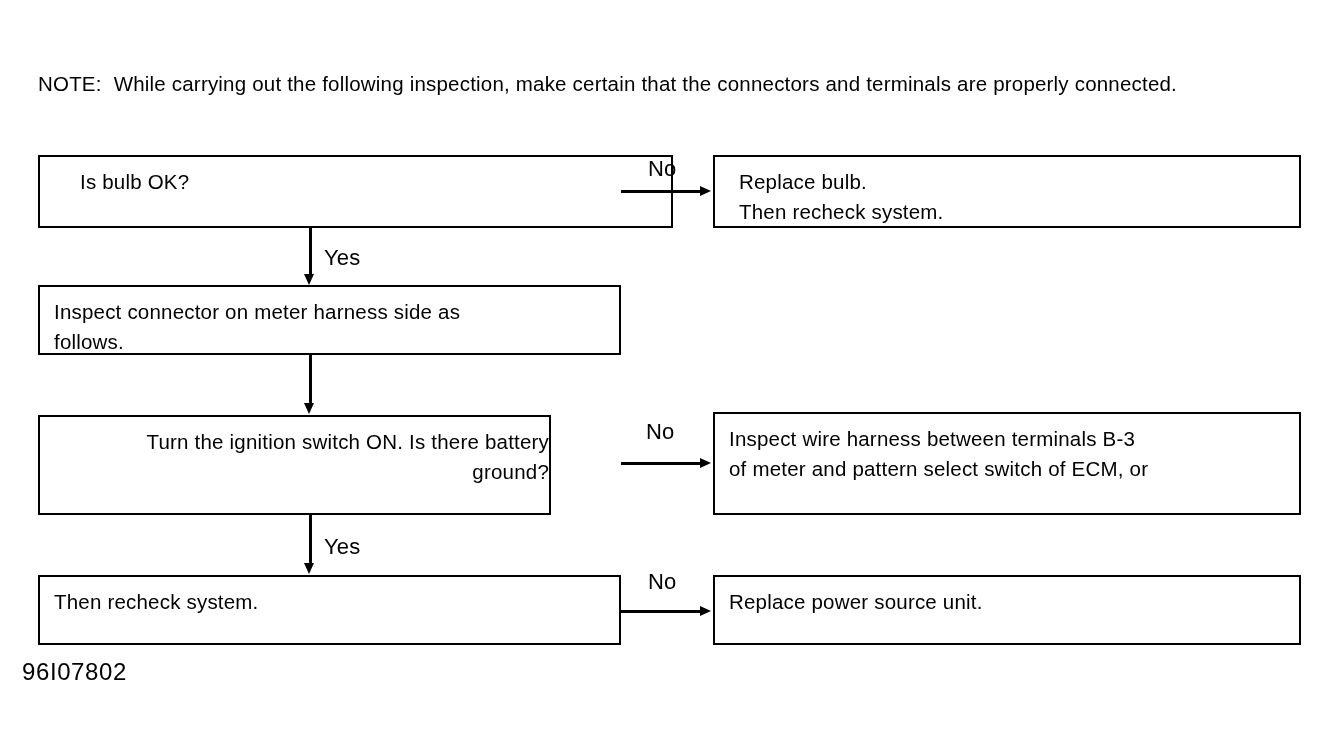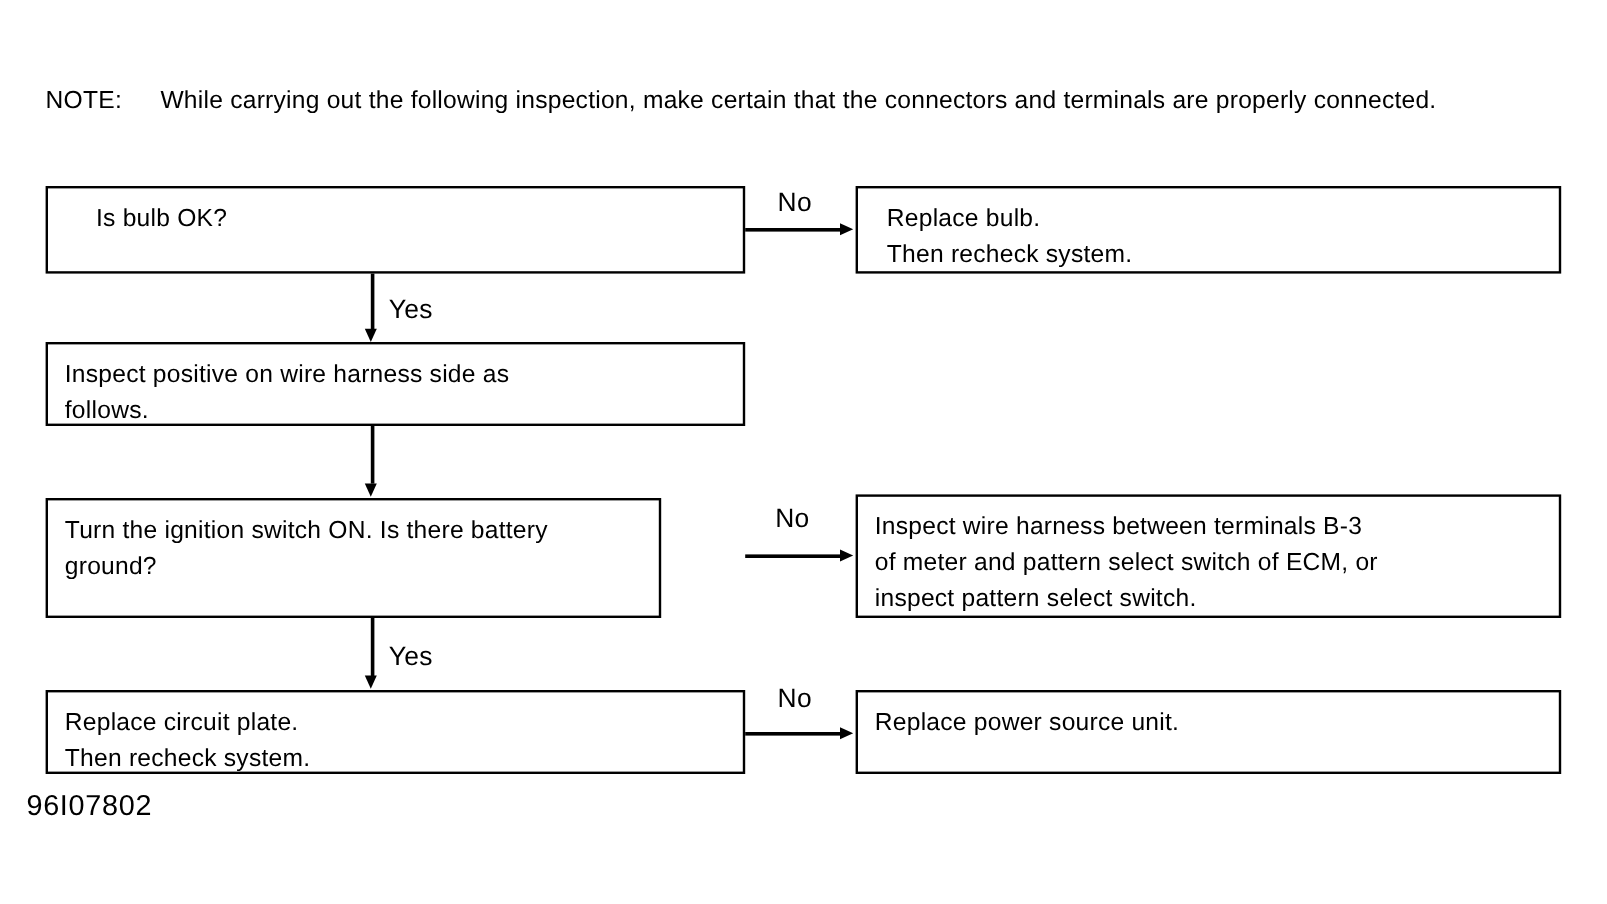--- a/index.html
+++ b/index.html
@@ -23,43 +23,43 @@
     position: absolute;
     left: 38px;
     top: 68px;
     width: 1270px;
     font-size: 20.5px;
     line-height: 31px;
     letter-spacing: 0.2px;
     white-space: normal;
   }
   .note .note-label {
-    margin-right: 32px;
+    margin-right: 12px;
     text-align: right;
   }
 
   
   .flowbox {
     position: absolute;
     box-sizing: border-box;
     border: 2.5px solid #000000;
     background: #ffffff;
     padding: 10px 0 0 14px;
   }
   .flowbox .line {
     font-size: 20.5px;
     line-height: 30px;
     letter-spacing: 0.2px;
     white-space: nowrap;
   }
 
   
-  #box-bulb-ok      { left: 38px;  top: 155px; width: 583px; height: 73px; padding-left: 40px; }
+  #box-bulb-ok      { left: 38px;  top: 155px; width: 635px; height: 73px; padding-left: 40px; }
   #box-inspect-conn { left: 38px;  top: 285px; width: 583px; height: 70px; }
-  #box-ignition     { left: 38px;  top: 415px; width: 513px; height: 100px; }
+  #box-ignition     { left: 38px;  top: 415px; width: 513px; height: 100px; text-align: right; }
   #box-circuit-plate{ left: 38px;  top: 575px; width: 583px; height: 70px; }
 
   
   #box-replace-bulb   { left: 713px; top: 155px; width: 588px; height: 73px; padding-left: 24px; }
   #box-inspect-harness{ left: 713px; top: 412px; width: 588px; height: 103px; }
   #box-power-source   { left: 713px; top: 575px; width: 588px; height: 70px; }
 
   
   .hline {
     position: absolute;
@@ -135,37 +135,35 @@
 <div class="flowbox" id="box-bulb-ok">
   <div class="line">Is bulb OK?</div>
 </div>
 
 <div class="flowbox" id="box-replace-bulb">
   <div class="line">Replace bulb.</div>
   <div class="line">Then recheck system.</div>
 </div>
 
 <div class="flowbox" id="box-inspect-conn">
-  <div class="line">Inspect positive on wire harness side as</div>
+  <div class="line">Inspect connector on meter harness side as</div>
   <div class="line">follows.</div>
 </div>
 
 <div class="flowbox" id="box-ignition">
   <div class="line">Turn the ignition switch ON. Is there battery</div>
   <div class="line">ground?</div>
 </div>
 
 <div class="flowbox" id="box-inspect-harness">
   <div class="line">Inspect wire harness between terminals B-3</div>
   <div class="line">of meter and pattern select switch of ECM, or</div>
-  <div class="line">inspect pattern select switch.</div>
 </div>
 
 <div class="flowbox" id="box-circuit-plate">
-  <div class="line">Replace circuit plate.</div>
   <div class="line">Then recheck system.</div>
 </div>
 
 <div class="flowbox" id="box-power-source">
   <div class="line">Replace power source unit.</div>
 </div>
 
 <div class="hline" id="conn-h-1"></div>
 <div class="arrow-right" id="arr-h-1"></div>
 

